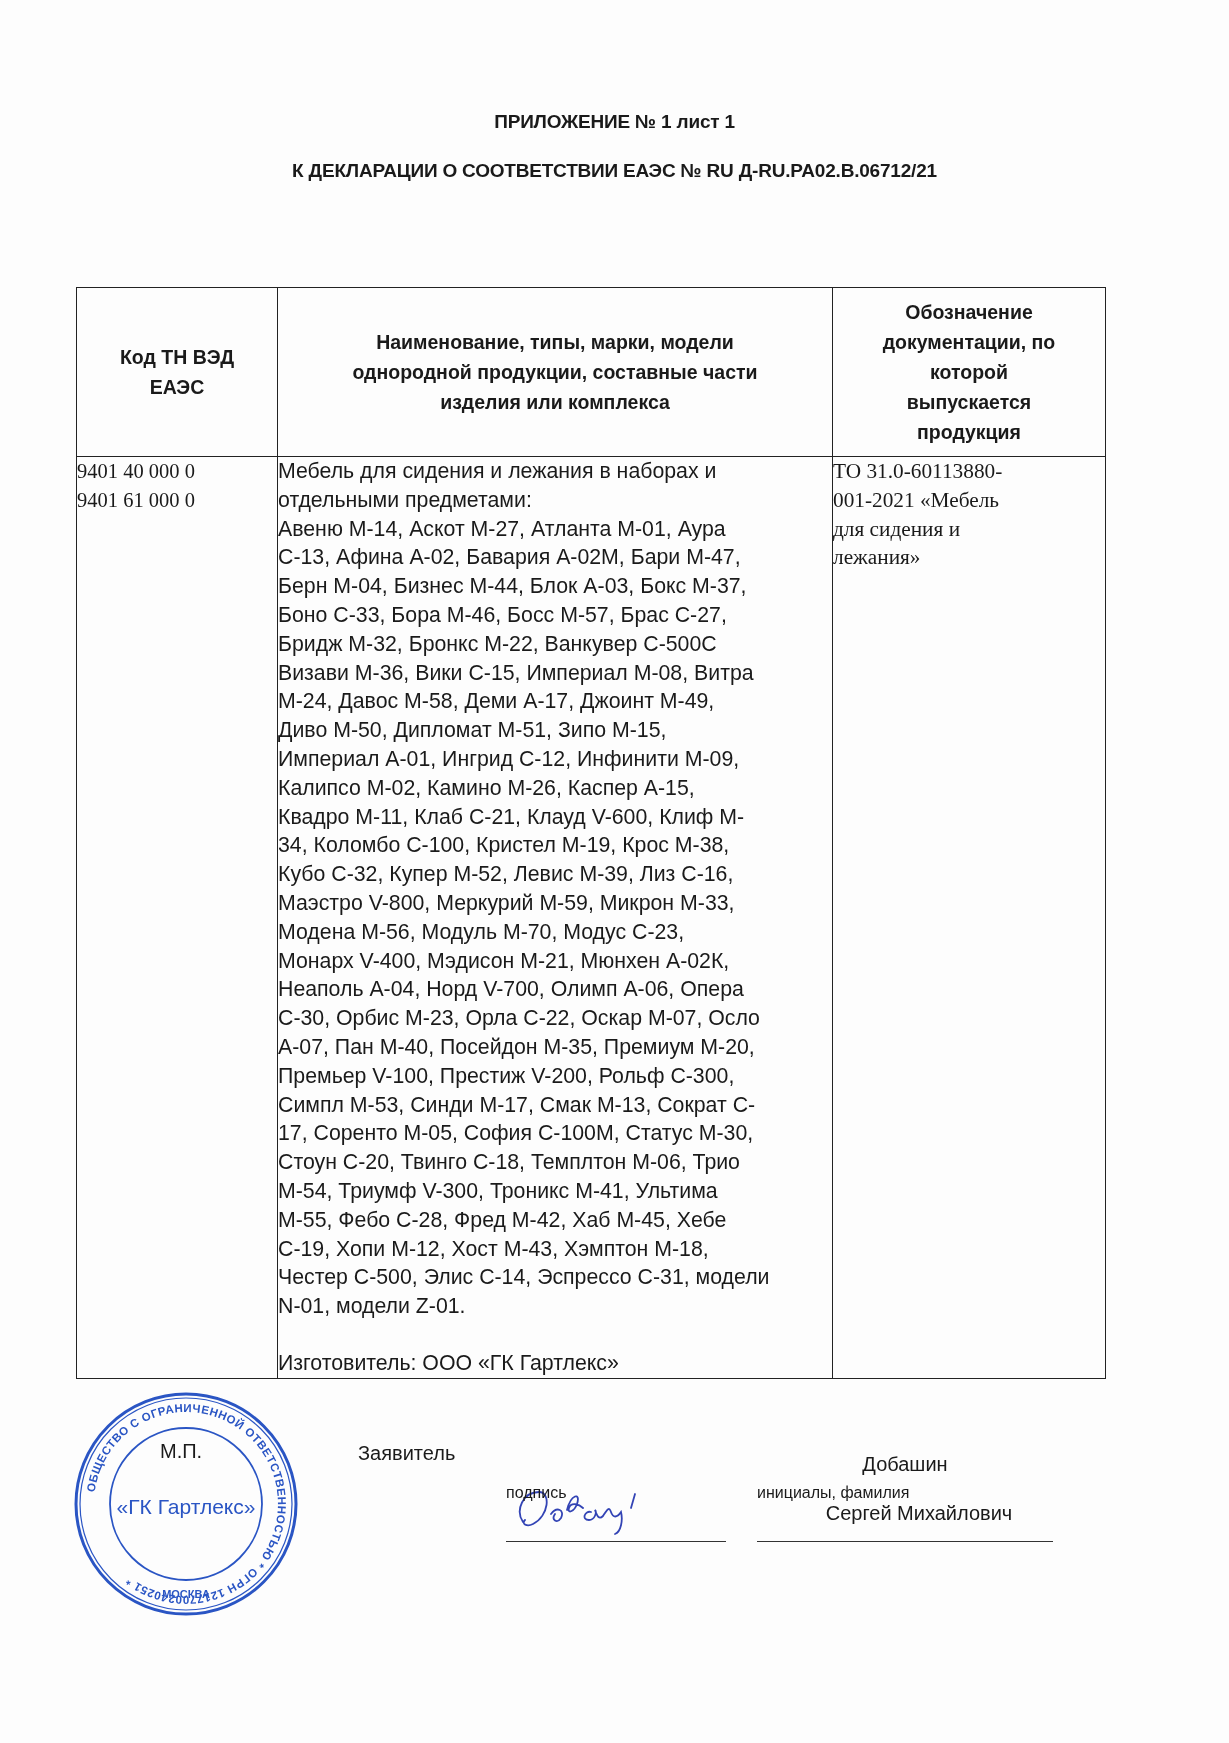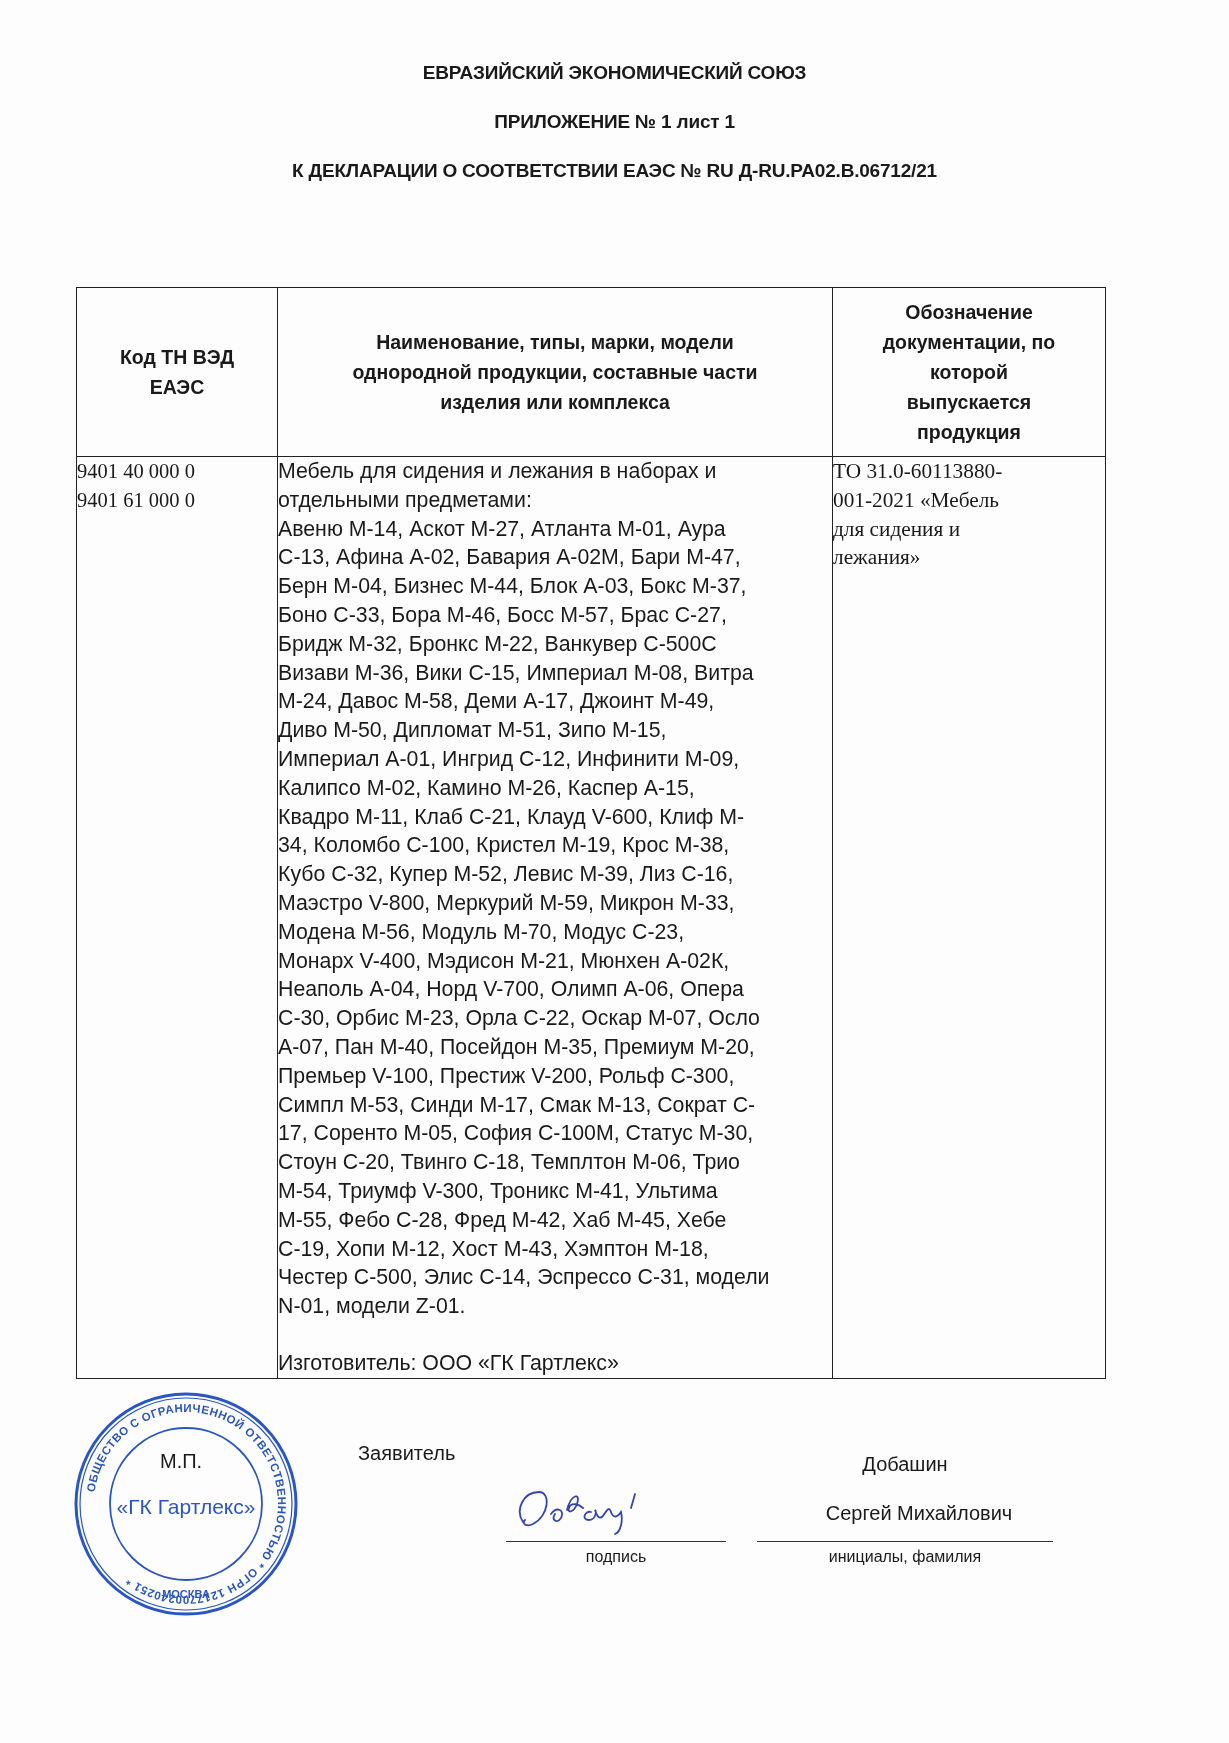--- a/index.html
+++ b/index.html
@@ -15,38 +15,37 @@
     table.decl th, table.decl td { border: 1.5px solid #222; vertical-align: top; padding: 0; }
     table.decl th { height: 168px; font-family: "Liberation Sans", sans-serif; font-weight: bold; font-size: 19.5px; line-height: 30px; text-align: center; vertical-align: middle; }
     col.c1 { width: 201px; } col.c2 { width: 555px; } col.c3 { width: 273px; }
     td.code { font-family: "Liberation Serif", serif; font-size: 20.5px; line-height: 29px; vertical-align: middle; padding-left: 6px; padding-top: 20px; }
     td.names { font-family: Liberation Sans, sans-serif; font-size: 21.3px; line-height: 28.8px; padding: 6px 6px 4px 12px; height: 914px; }
     td.docs { font-family: "Liberation Serif", serif; font-size: 21.3px; line-height: 28.8px; padding: 6px 8px 0 11px; }
     .line { display: block; white-space: nowrap; }
     .gap { height: 28px; }
 
     .stamp { position: absolute; left: 72px; top: 1390px; width: 228px; height: 228px; }
-    .mp { position: absolute; left: 160px; top: 1440px; font-family: "Liberation Sans", sans-serif; font-size: 20px; margin-top: 10px; }
+    .mp { position: absolute; left: 160px; top: 1440px; font-family: "Liberation Sans", sans-serif; font-size: 20px; }
     .applicant { position: absolute; left: 322px; top: 1442px; font-family: "Liberation Sans", sans-serif; font-size: 20px; margin-left: 36px; }
     .signature { position: absolute; left: 505px; top: 1480px; width: 190px; height: 60px; }
     .sig-line { position: absolute; top: 1541px; height: 0; border-top: 1.5px solid #333; }
     .sig-line.a { left: 506px; width: 220px; }
     .sig-line.b { left: 757px; width: 296px; }
-    .sig-caption { position: absolute; top: 1548px; font-family: "Liberation Sans", sans-serif; font-size: 16px; text-align: center; }
+    .sig-caption { position: absolute; top: 1484px; font-family: "Liberation Sans", sans-serif; font-size: 16px; }
     .sig-caption.a { left: 506px; width: 220px; }
     .sig-caption.b { left: 757px; width: 296px; }
     .surname { position: absolute; left: 757px; top: 1453px; width: 296px; text-align: center; font-family: "Liberation Sans", sans-serif; font-size: 20px; }
     .given { position: absolute; left: 771px; top: 1502px; width: 296px; text-align: center; font-family: "Liberation Sans", sans-serif; font-size: 20px; }
   </style>
 </head>
 <body>
 
 <div class="page">
 
-  <div class="hdr h1">ЕВРАЗИЙСКИЙ ЭКОНОМИЧЕСКИЙ СОЮЗ</div>
   <div class="hdr h2">ПРИЛОЖЕНИЕ № 1 лист 1</div>
   <div class="hdr h3">К ДЕКЛАРАЦИИ О СООТВЕТСТВИИ ЕАЭС № RU Д-RU.PA02.B.06712/21</div>
 
   <table class="decl">
     <colgroup>
         <col class="c1">
         <col class="c2">
         <col class="c3">
       </colgroup>
     <thead>

